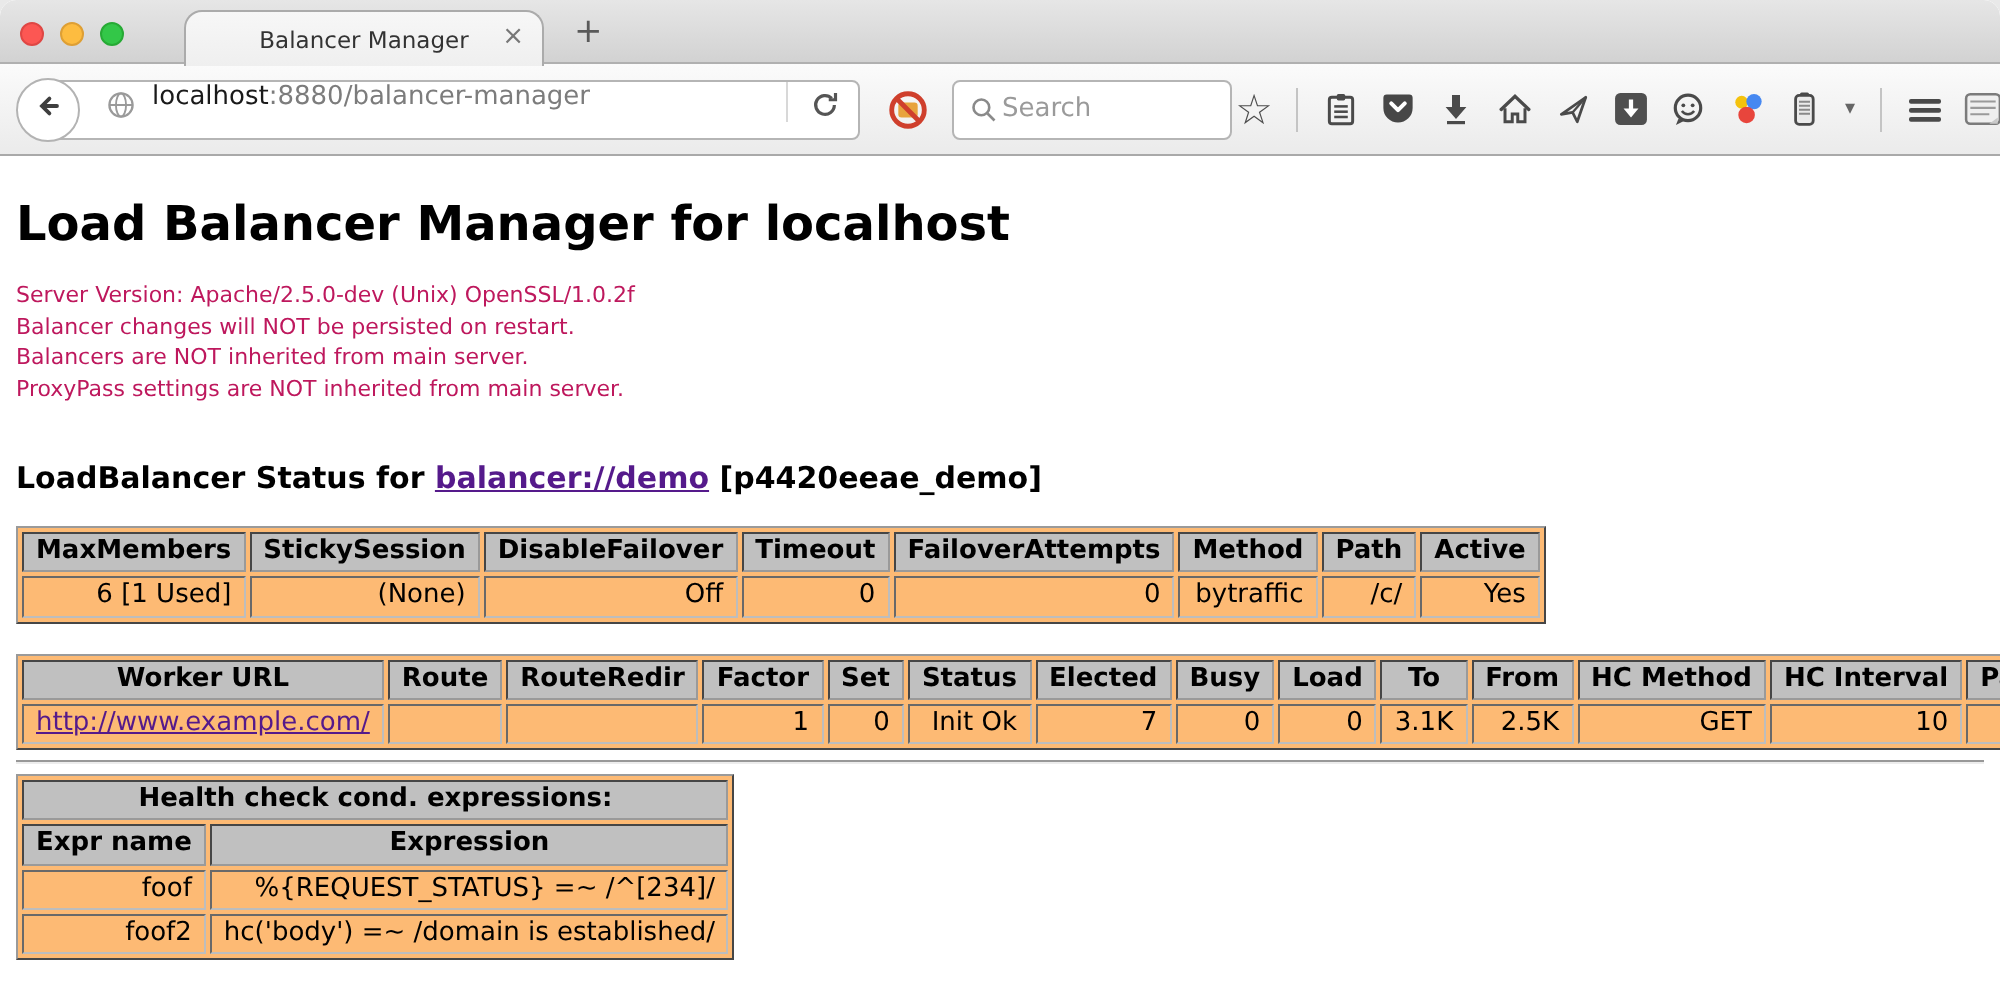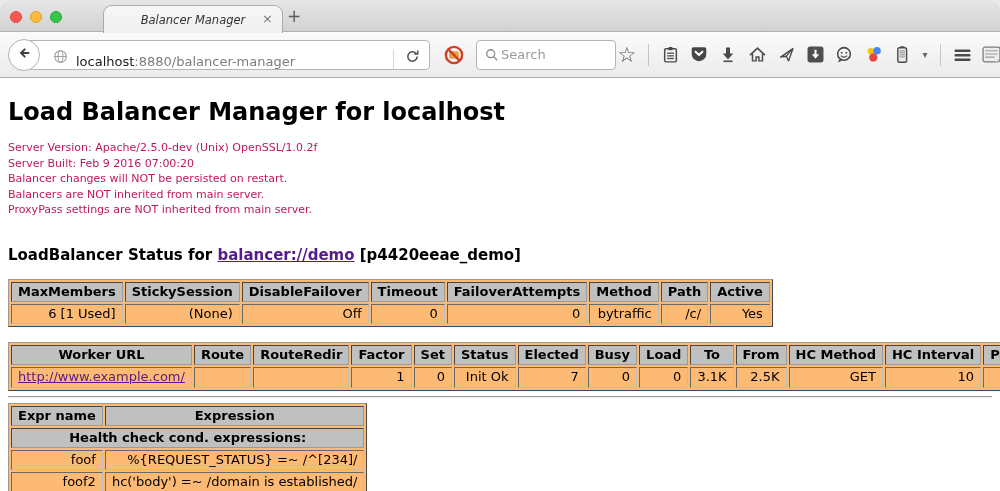--- a/index.html
+++ b/index.html
@@ -17,27 +17,26 @@
     background: linear-gradient(#e6e6e6, #d2d2d2);
     border-bottom: 1px solid #b0b0b0;
     border-radius: 8px 8px 0 0;
   }
   .traffic { position: absolute; top: 11px; left: 10px; display: flex; gap: 8px; }
   .dot { width: 12px; height: 12px; border-radius: 50%; }
   .dot.red    { background: #fc5753; border: 1px solid #df4744; }
   .dot.yellow { background: #fdbc40; border: 1px solid #de9f34; }
   .dot.green  { background: #33c748; border: 1px solid #27aa35; }
   .tab {
-    position: absolute; left: 103px; top: 5px; width: 180px; height: 28px;
+    position: absolute; left: 92px; top: 5px; width: 180px; height: 28px;
     background: linear-gradient(#f7f7f7, #efefef);
     border: 1px solid #ababab; border-bottom: none;
     border-radius: 9px 9px 0 0;
     display: flex; align-items: center; justify-content: center;
     z-index: 2;
-    font-style: italic;
   }
   .tab-title { font-size: 11.5px; color: #333; }
   .tab-close {
     position: absolute; right: 9px; top: 6px; font-size: 13px; color: #777;
     line-height: 14px; cursor: default;
   }
   .new-tab {
     position: absolute; left: 287px; top: 6px; font-size: 17px; color: #5a5a5a;
   }
 
@@ -50,21 +49,21 @@
   }
   .back-btn {
     width: 32px; height: 32px; border-radius: 50%;
     background: #ffffff; border: 1px solid #b3b3b3;
     display: flex; align-items: center; justify-content: center;
     position: relative; z-index: 2; flex: 0 0 auto;
   }
   .url-bar {
     height: 30px; width: 408px; margin-left: -18px;
     background: #ffffff; border: 1px solid #b5b5b5; border-radius: 4px;
-    display: flex; align-items: flex-end; padding: 0 6px 0 26px;
+    display: flex; align-items: flex-start; padding: 0 6px 0 26px;
     font-size: 13px; flex: 0 0 auto;
   }
   .url-domain { color: #1a1a1a; }
   .url-path { color: #7c7c7c; }
   .url-spacer { flex: 1; }
   .vdiv { width: 1px; height: 20px; background: #d8d8d8; margin: 0 7px; }
   .toolbar-vdiv { width: 1px; height: 22px; background: #c4c4c4; margin: 0 3px; }
   .blocked { margin: 0 11px 0 13px; display: flex; align-items: center; }
   .search-box {
     height: 30px; width: 140px;
@@ -260,21 +259,20 @@
           </svg>
       </span>
     </div>
   </div>
 
   <div class="content">
     <h1 class="page-title">Load Balancer Manager for localhost</h1>
 
     <div class="info-lines">
       <div>Server Version: Apache/2.5.0-dev (Unix) OpenSSL/1.0.2f</div>
-      <div>Server Built: Feb 9 2016 07:00:20</div>
       <div>Balancer changes will NOT be persisted on restart.</div>
       <div>Balancers are NOT inherited from main server.</div>
       <div>ProxyPass settings are NOT inherited from main server.</div>
     </div>
 
     <div class="status-heading"><span>LoadBalancer Status for </span><a class="plink" href="#">balancer://demo</a><span> [p4420eeae_demo]</span></div>
 
     <table class="classic balancer">
       <tbody>
           <tr>
@@ -354,27 +352,27 @@
 
       </tr>
     </tbody>
       </table>
 
     <hr class="rule">
 
     <table class="classic health">
       <tbody>
           <tr>
+        <th colspan="2">Health check cond. expressions:</th>
+      </tr>
+      <tr>
         <th>Expr name</th>
         <th>Expression</th>
       </tr>
       <tr>
-        <th colspan="2">Health check cond. expressions:</th>
-      </tr>
-      <tr>
         <td>foof</td>
         <td>%{REQUEST_STATUS} =~ /^[234]/</td>
       </tr>
       <tr>
         <td>foof2</td>
         <td>hc('body') =~ /domain is established/</td>
       </tr>
     </tbody>
       </table>
 

